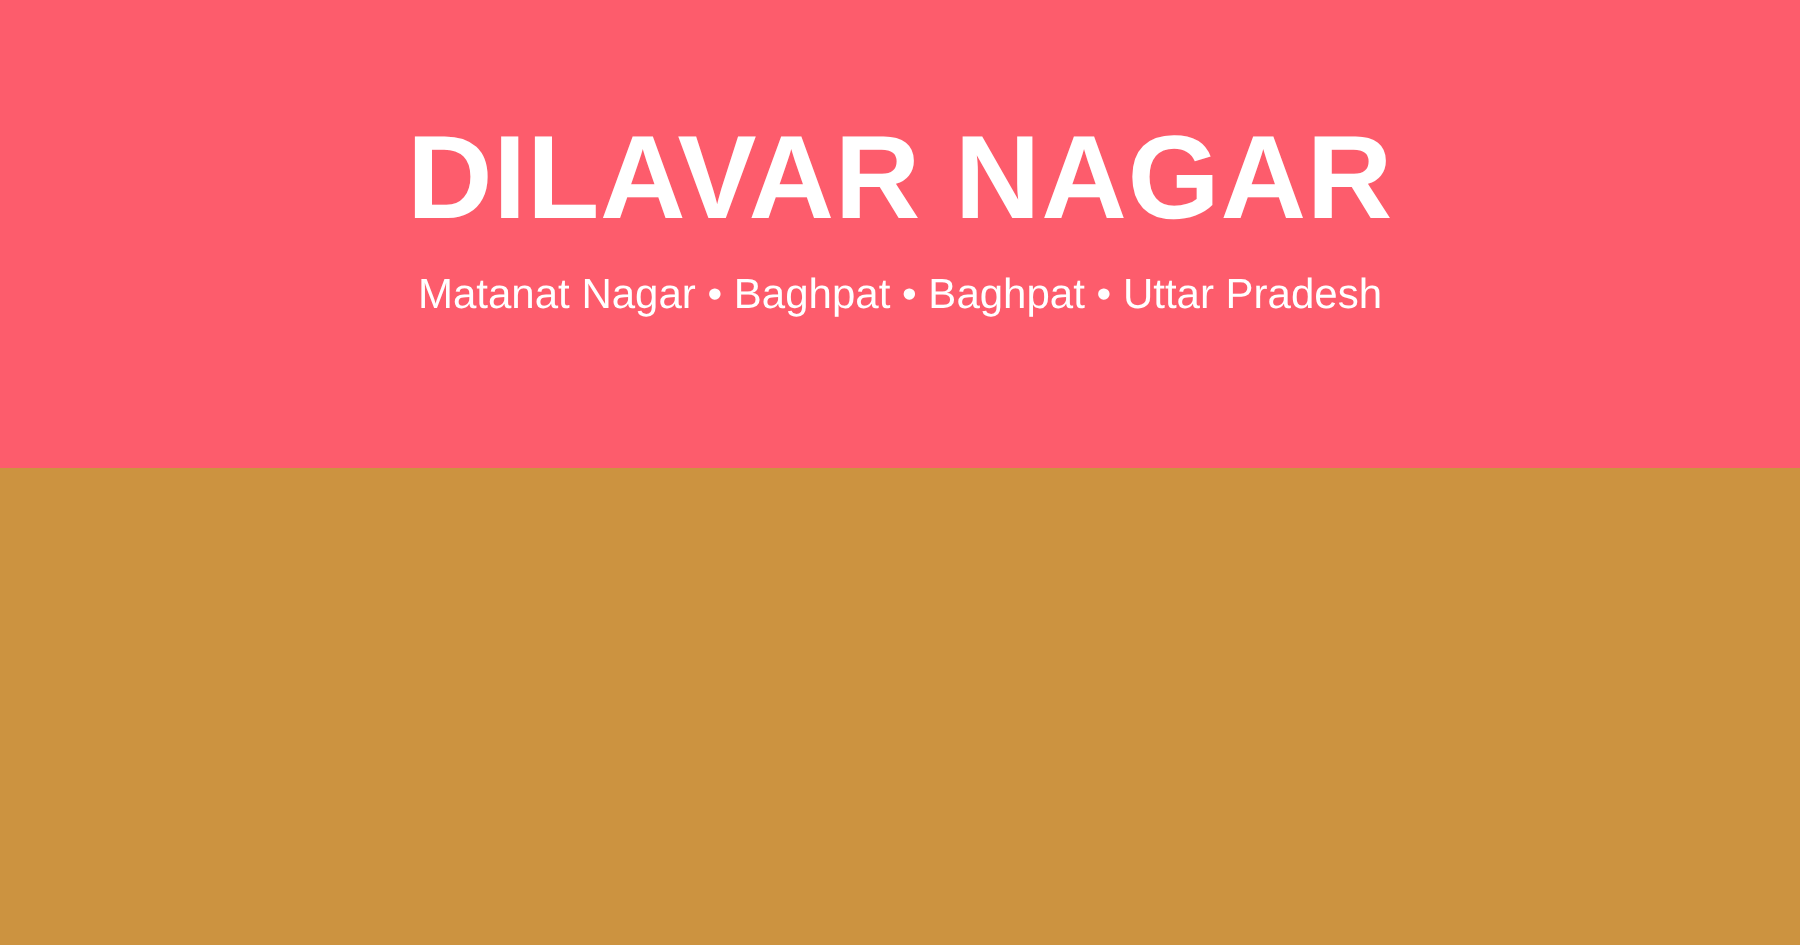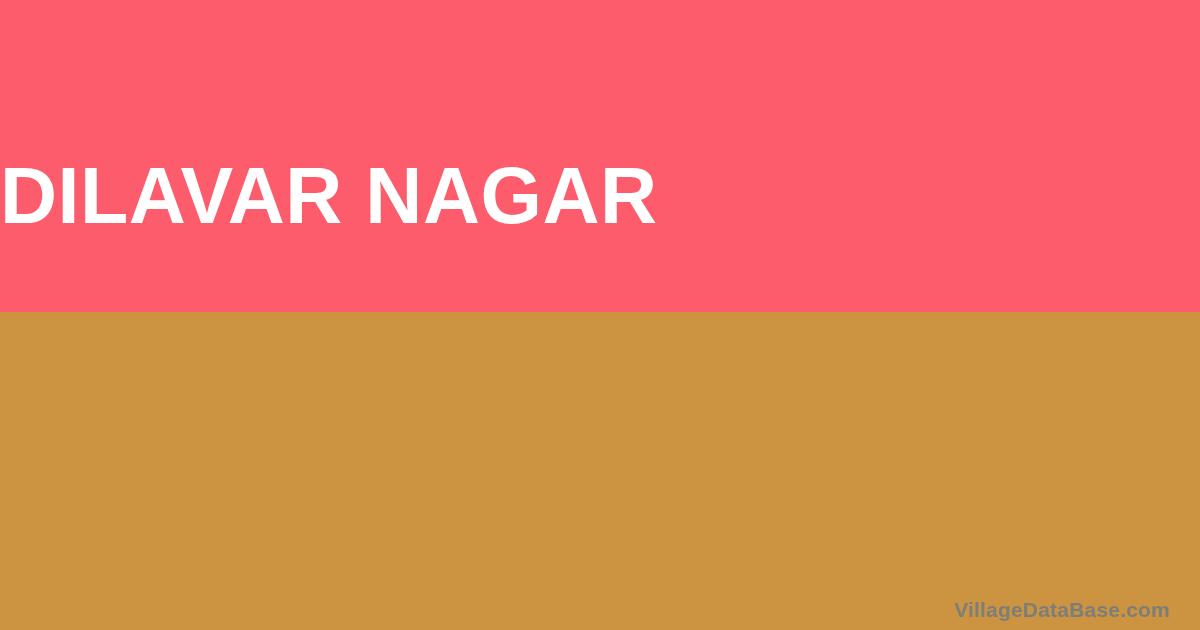--- a/index.html
+++ b/index.html
@@ -17,21 +17,21 @@
     position: relative;
     width: 1200px;
     height: 630px;
     display: flex;
     flex-direction: column;
   }
   .header {
     height: 312px;
     background: #fd5c6c;
     display: flex;
-    flex-direction: row;
+    flex-direction: column;
     align-items: center;
     justify-content: flex-start;
     box-sizing: border-box;
     padding-top: 78px;
   }
   .title {
     font-size: 79px;
     line-height: 1.0;
     font-weight: 700;
     letter-spacing: 0.5px;
@@ -79,19 +79,19 @@
     white-space: nowrap;
   }
 </style>
 </head>
 <body>
 
 <div class="card">
 
   <div class="header">
     <h1 class="title">DILAVAR NAGAR</h1>
+    <p class="subtitle">Matanat Nagar • Baghpat • Baghpat • Uttar Pradesh</p>
   </div>
 
   <div class="body">
-    <div class="watermark">VillageDataBase.com</div>
   </div>
 
 </div>
 
 </body></html>

